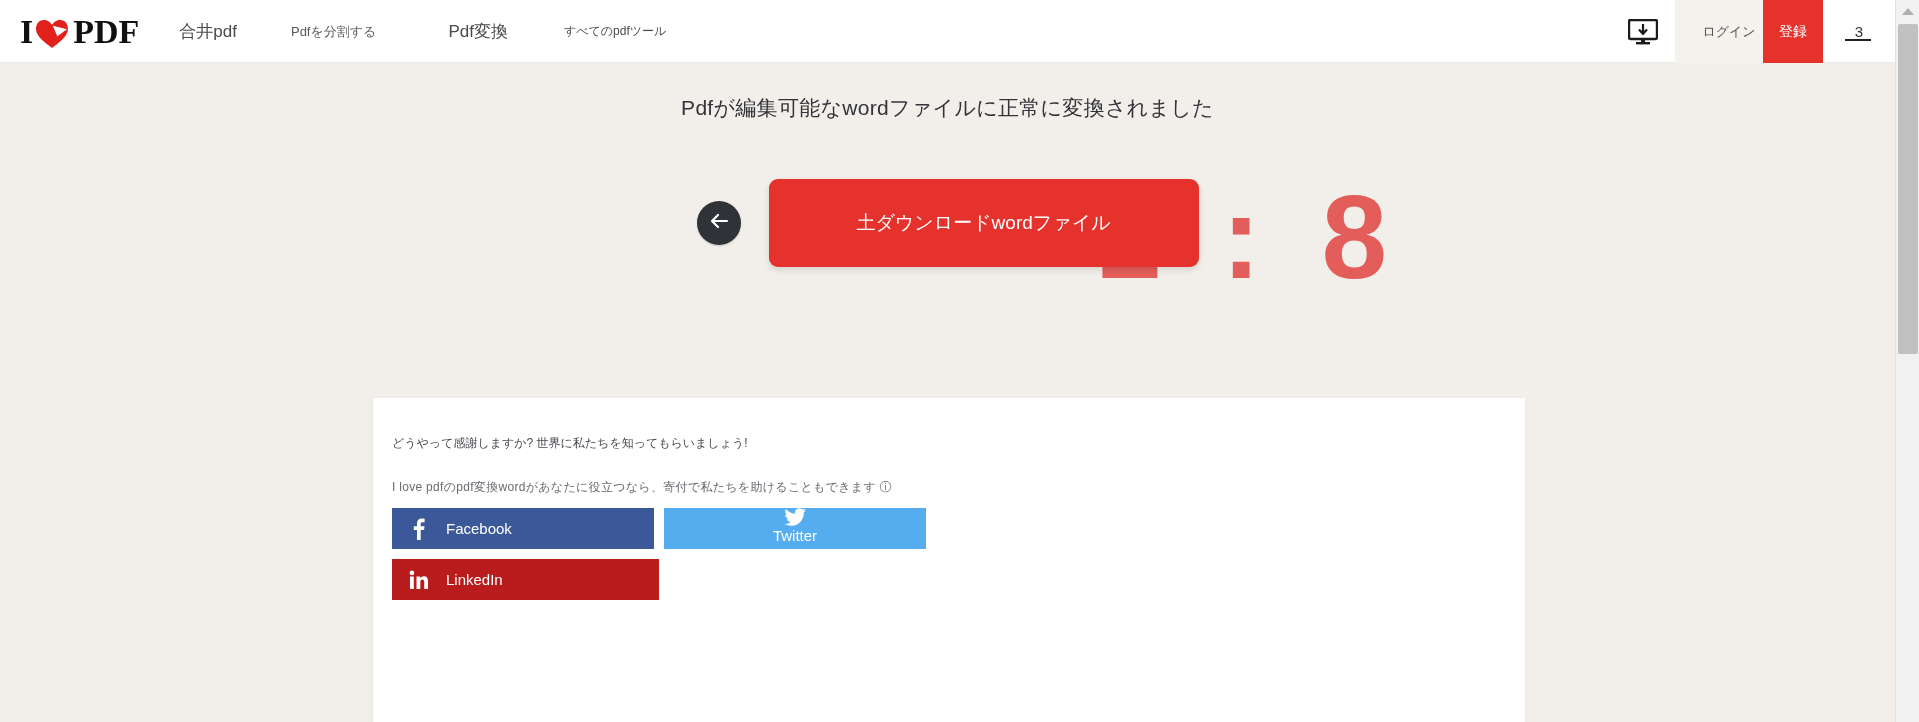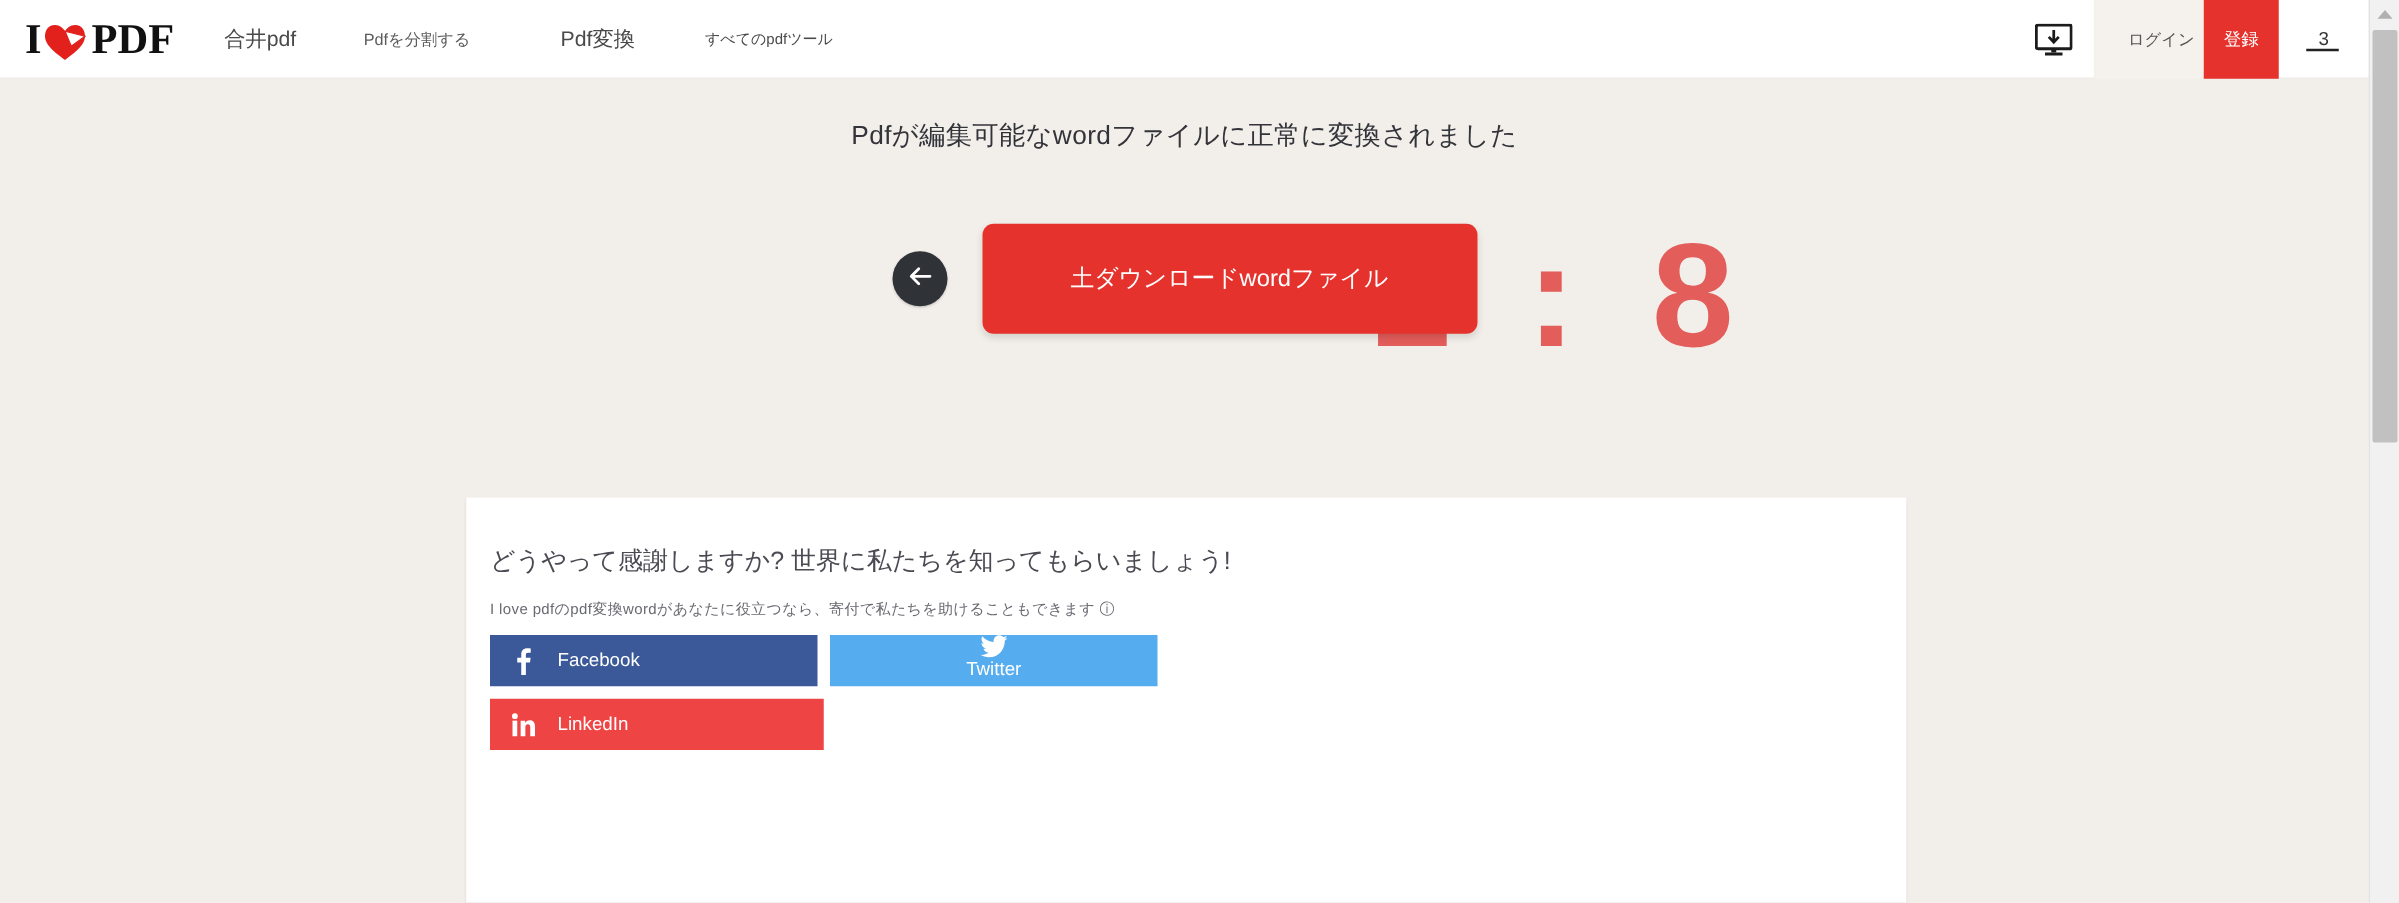--- a/index.html
+++ b/index.html
@@ -185,21 +185,21 @@
     display: flex;
     align-items: center;
     justify-content: center;
     margin-right: 28px;
     cursor: pointer;
     flex: none;
     box-shadow: 0 1px 2px rgba(0,0,0,.18);
   }
   .download-btn {
     position: relative;
-    width: 396px;
+    width: 430px;
     height: 88px;
     background: #e5322d;
     border-radius: 9px;
     color: #fff;
     font-size: 19px;
     display: flex;
     align-items: center;
     justify-content: center;
     cursor: pointer;
     box-shadow: 0 3px 6px rgba(0,0,0,.12);
@@ -226,21 +226,21 @@
     top: 398px;
     left: 373px;
     width: 1152px;
     height: 324px;
     background: #ffffff;
     box-shadow: 0 1px 3px rgba(0,0,0,.07);
   }
   .card-title {
     position: absolute;
     top: 37px; left: 19px;
-    font-size: 20px;
+    font-size: 12px;
     color: #4a4a52;
   }
   .card-sub {
     position: absolute;
     top: 81px; left: 19px;
     font-size: 12px;
     color: #6a6a72;
     letter-spacing: .3px;
   }
   .social-grid {
@@ -262,21 +262,21 @@
   .social-btn .sicon {
     width: 54px;
     display: flex;
     align-items: center;
     justify-content: center;
     flex: none;
   }
   .fb { background: #3b5998; }
   .tw { background: #55acee; flex-direction: column; }
   .gp { background: #e14b3b; }
-  .li { background: #ef4444; }
+  .li { background: #b91c1c; }
 </style>
 </head>
 <body>
 
 <div class="header">
 
   <div class="logo">
     <span class="logo-text">
       <span>I</span>
       <span class="heart-wrap">

